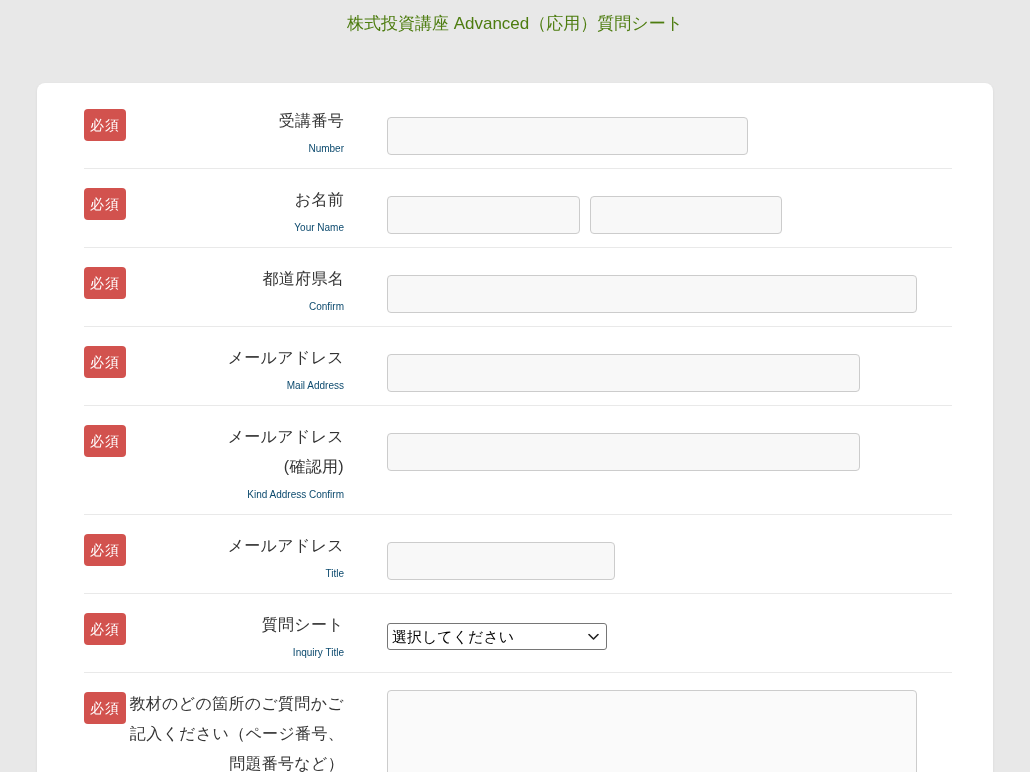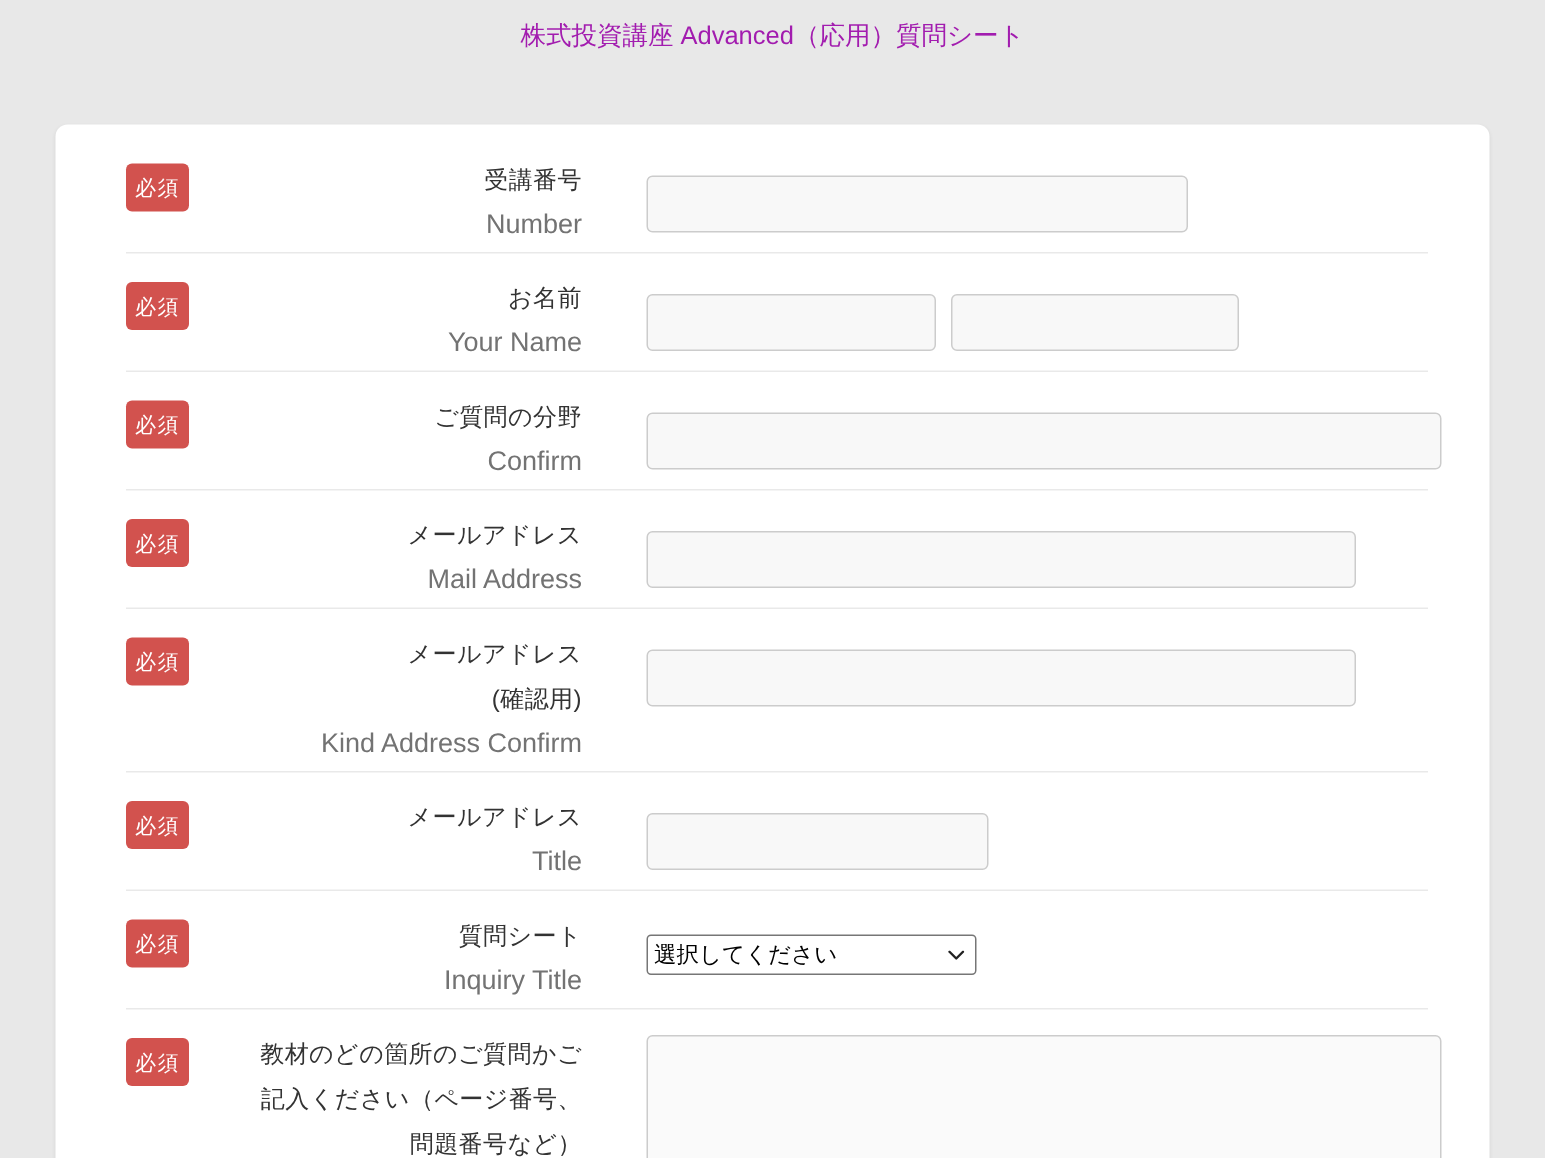--- a/index.html
+++ b/index.html
@@ -11,21 +11,21 @@
     height: 772px;
     overflow: hidden;
     background: #e8e8e8;
     font-family: "Liberation Sans", "DejaVu Sans", sans-serif;
   }
   .page-title {
     padding-top: 15px;
     text-align: center;
     font-size: 17px;
     line-height: 18px;
-    color: #a21caf;
+    color: #4d7c0f;
   }
   .card {
     box-sizing: border-box;
     width: 956px;
     margin: 50px 0 0 37px;
     background: #ffffff;
     border-radius: 8px;
     padding: 7px 41px 0 47px;
     height: 980px;
     box-shadow: 0 1px 3px rgba(0,0,0,0.07);
@@ -51,33 +51,32 @@
     font-size: 14px;
     line-height: 16px;
     padding: 8px 6px;
     border-radius: 4px;
     letter-spacing: 1px;
   }
   .label-col {
     width: 216px;
     flex: none;
     text-align: right;
-    margin-left: 44px;
   }
   .label-ja {
     font-size: 16px;
     line-height: 30px;
     color: #333333;
     white-space: pre-line;
     letter-spacing: 0.3px;
   }
   .label-en {
-    font-size: 18px;
+    font-size: 10px;
     line-height: 26px;
-    color: #737373;
+    color: #0c4a6e;
   }
   .input-col {
     flex: 1;
     padding-left: 43px;
   }
   .text-input {
     display: inline-block;
     vertical-align: top;
     margin-top: 11px;
     height: 38px;
@@ -174,21 +173,21 @@
       <input type="text" class="text-input w-193" style="">
       <input type="text" class="text-input w-192" style="">
     </div>
   </div>
 
   <div class="form-row">
     <div class="badge-col">
       <span class="required-badge">必須</span>
     </div>
     <div class="label-col">
-      <div class="label-ja">ご質問の分野</div>
+      <div class="label-ja">都道府県名</div>
       <div class="label-en">Confirm</div>
     </div>
     <div class="input-col">
       <input type="text" class="text-input w-530" style="">
     </div>
   </div>
 
   <div class="form-row">
     <div class="badge-col">
       <span class="required-badge">必須</span>

